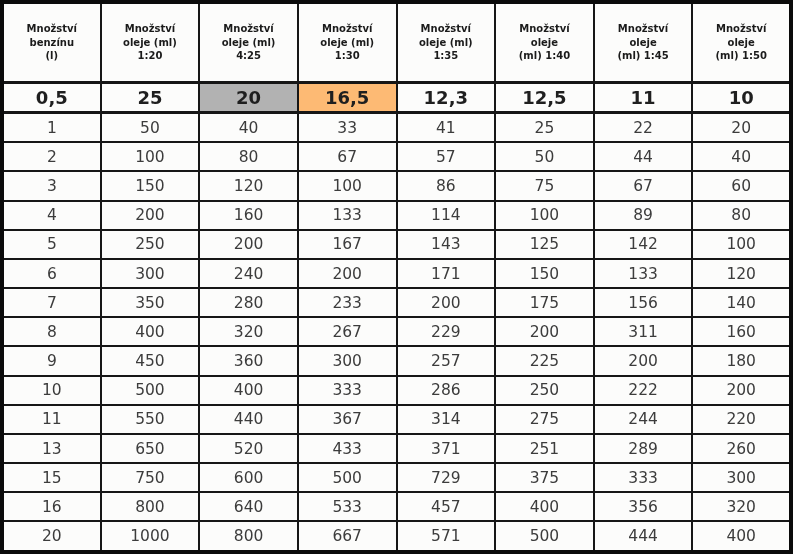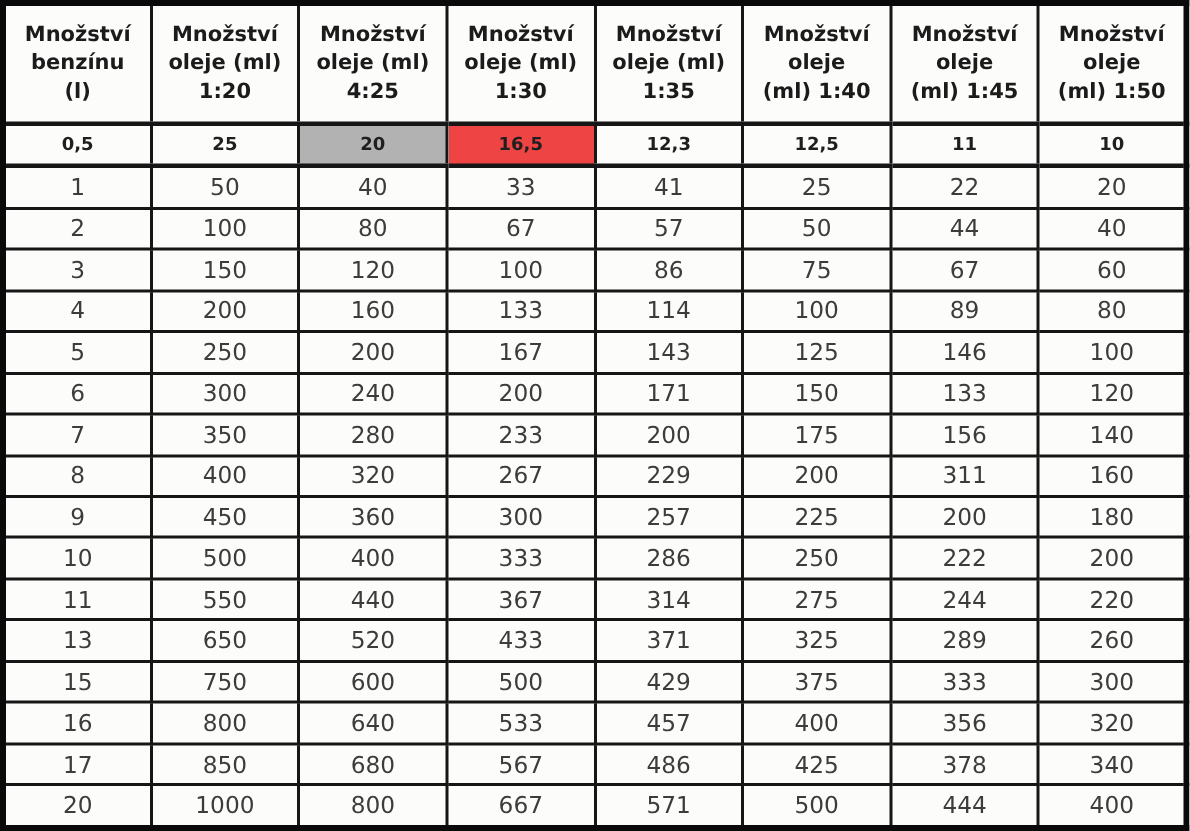--- a/index.html
+++ b/index.html
@@ -27,35 +27,35 @@
     text-align: center;
     vertical-align: middle;
     padding: 0 2px;
     overflow: hidden;
     background: var(--cell-bg, #fcfcfb);
   }
   table.mix-table thead tr {
     height: 80px;
   }
   table.mix-table th {
-    font-size: 14px;
+    font-size: 10px;
     font-weight: bold;
     color: var(--header-text, #1b1b1b);
     line-height: 1.35;
     border-bottom-width: 3px;
   }
   table.mix-table td {
     font-size: 15.5px;
     color: var(--data-text, #3c3c3c);
     height: 21px;
   }
   table.mix-table tr.bold-row td {
     font-weight: bold;
     color: #1f1f1f;
-    font-size: 12px;
+    font-size: 18px;
     border-bottom-width: 3px;
   }
 </style>
 </head>
 <body>
 
 <table class="mix-table" id="mix-table">
   <thead>
       <tr>
         <th>
@@ -98,21 +98,21 @@
           <div>oleje</div>
           <div>(ml) 1:50</div>
         </th>
       </tr>
     </thead>
   <tbody>
       <tr class="bold-row">
         <td>0,5</td>
         <td>25</td>
         <td style="background: rgb(178, 178, 178);">20</td>
-        <td style="background: #ef4444;">16,5</td>
+        <td style="background: #fdba74;">16,5</td>
         <td>12,3</td>
         <td>12,5</td>
         <td>11</td>
         <td>10</td>
       </tr>
       <tr>
         <td>1</td>
         <td>50</td>
         <td>40</td>
         <td>33</td>
@@ -151,21 +151,21 @@
         <td>89</td>
         <td>80</td>
       </tr>
       <tr>
         <td>5</td>
         <td>250</td>
         <td>200</td>
         <td>167</td>
         <td>143</td>
         <td>125</td>
-        <td>146</td>
+        <td>142</td>
         <td>100</td>
       </tr>
       <tr>
         <td>6</td>
         <td>300</td>
         <td>240</td>
         <td>200</td>
         <td>171</td>
         <td>150</td>
         <td>133</td>
@@ -220,53 +220,43 @@
         <td>275</td>
         <td>244</td>
         <td>220</td>
       </tr>
       <tr>
         <td>13</td>
         <td>650</td>
         <td>520</td>
         <td>433</td>
         <td>371</td>
-        <td>325</td>
+        <td>251</td>
         <td>289</td>
         <td>260</td>
       </tr>
       <tr>
         <td>15</td>
         <td>750</td>
         <td>600</td>
         <td>500</td>
-        <td>429</td>
+        <td>729</td>
         <td>375</td>
         <td>333</td>
         <td>300</td>
       </tr>
       <tr>
         <td>16</td>
         <td>800</td>
         <td>640</td>
         <td>533</td>
         <td>457</td>
         <td>400</td>
         <td>356</td>
         <td>320</td>
-      </tr>
-      <tr>
-        <td>17</td>
-        <td>850</td>
-        <td>680</td>
-        <td>567</td>
-        <td>486</td>
-        <td>425</td>
-        <td>378</td>
-        <td>340</td>
       </tr>
       <tr>
         <td>20</td>
         <td>1000</td>
         <td>800</td>
         <td>667</td>
         <td>571</td>
         <td>500</td>
         <td>444</td>
         <td>400</td>

